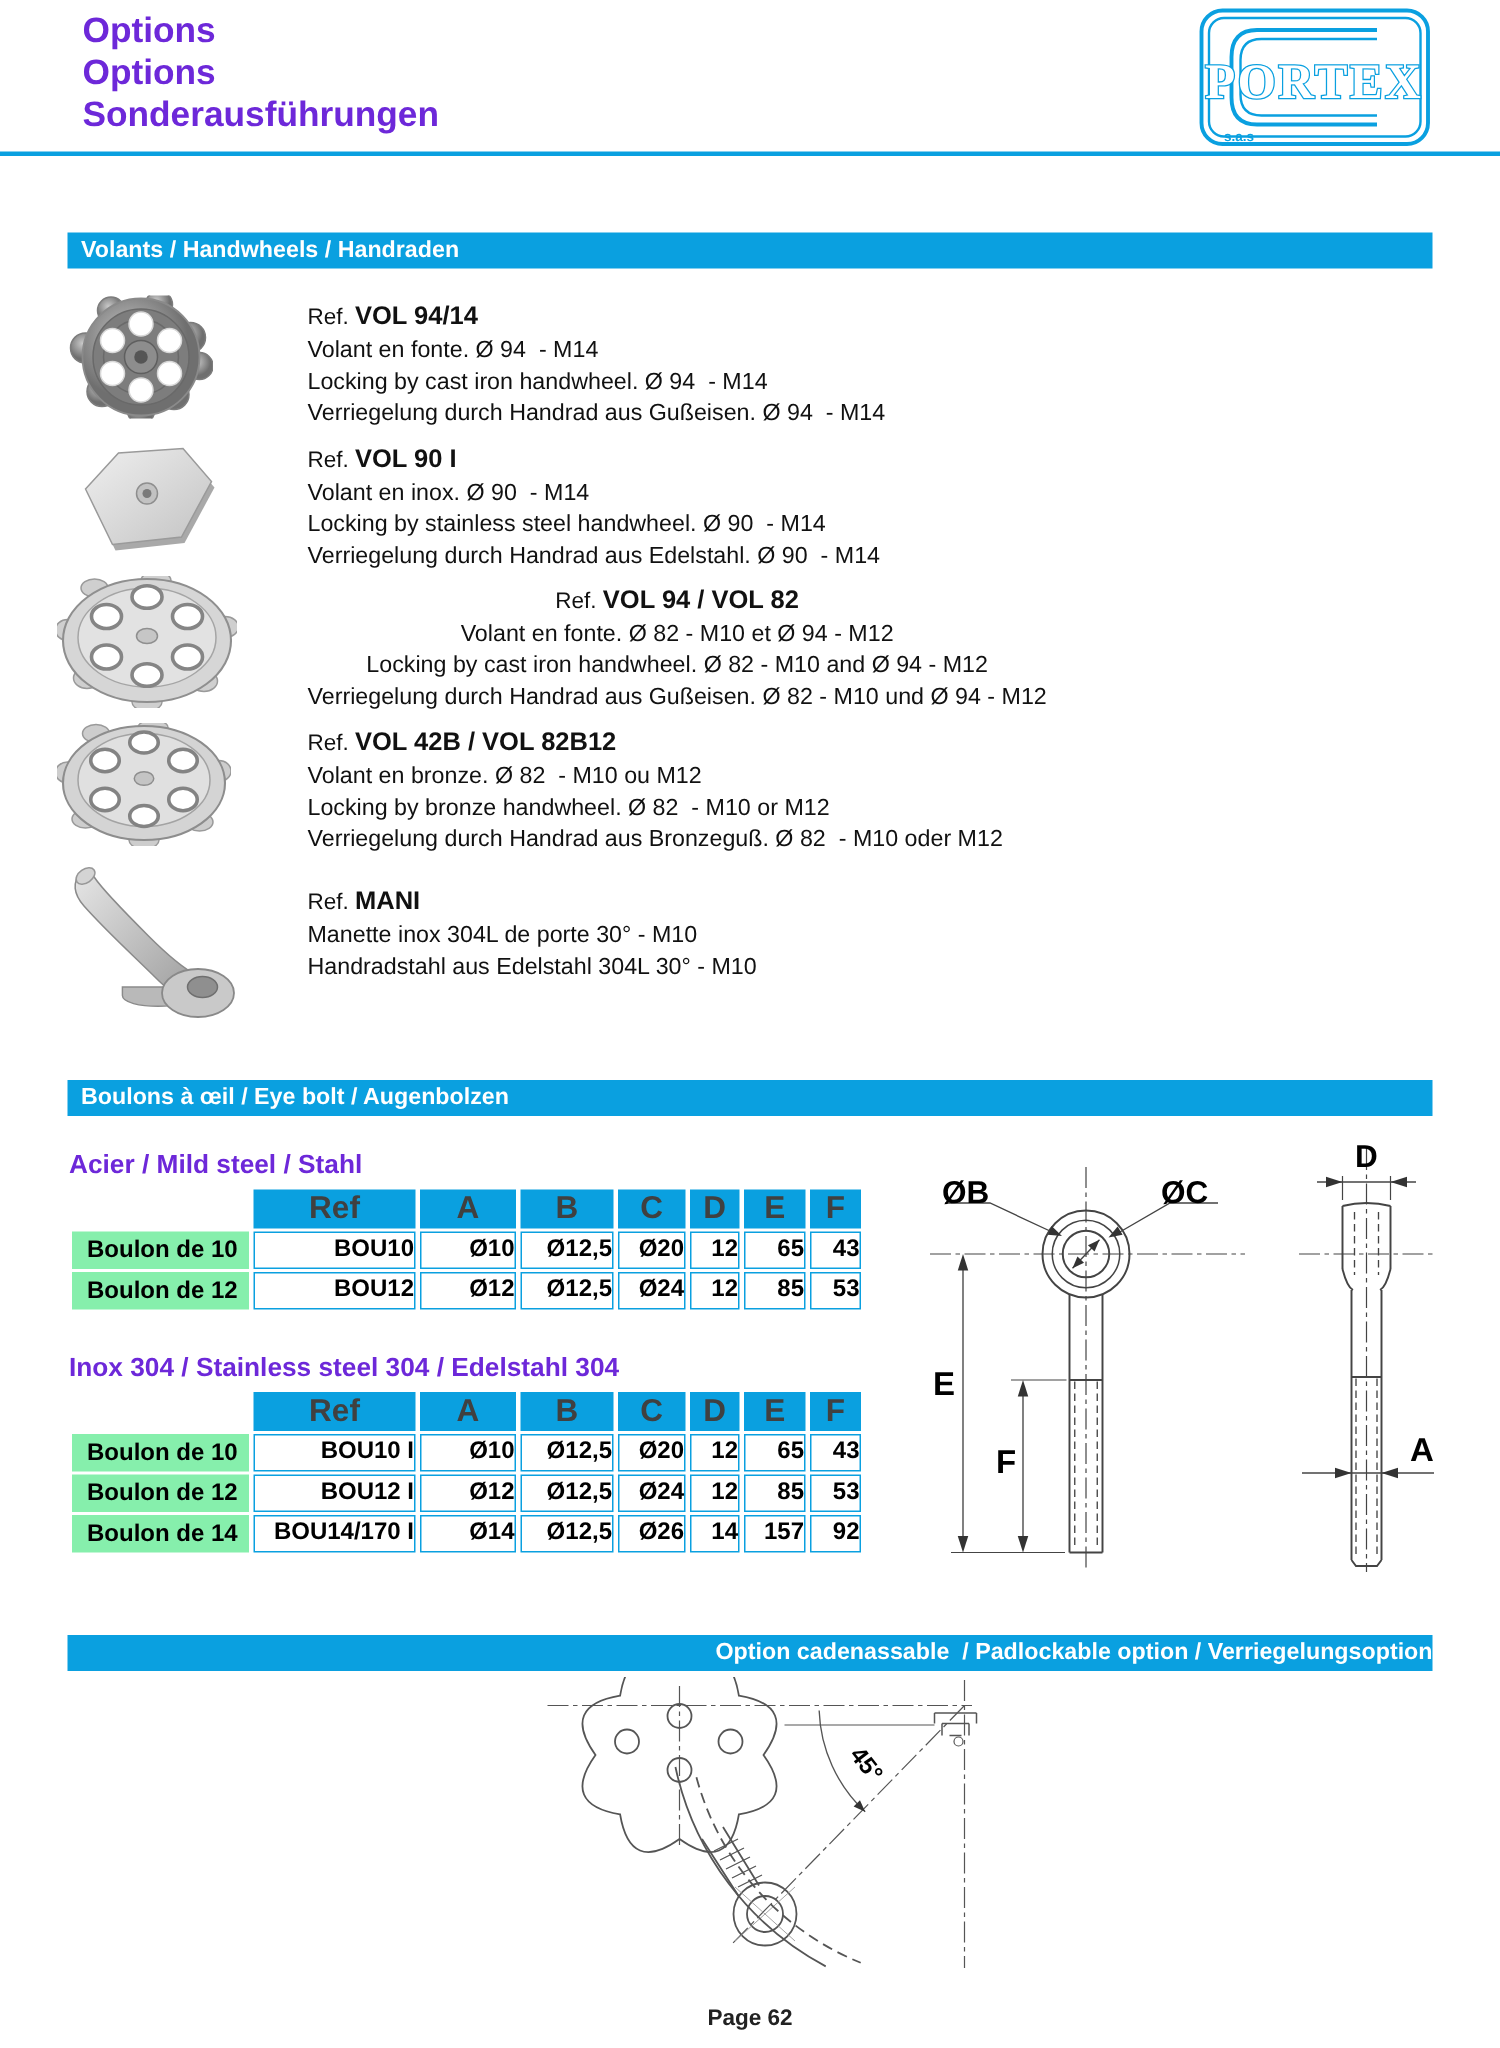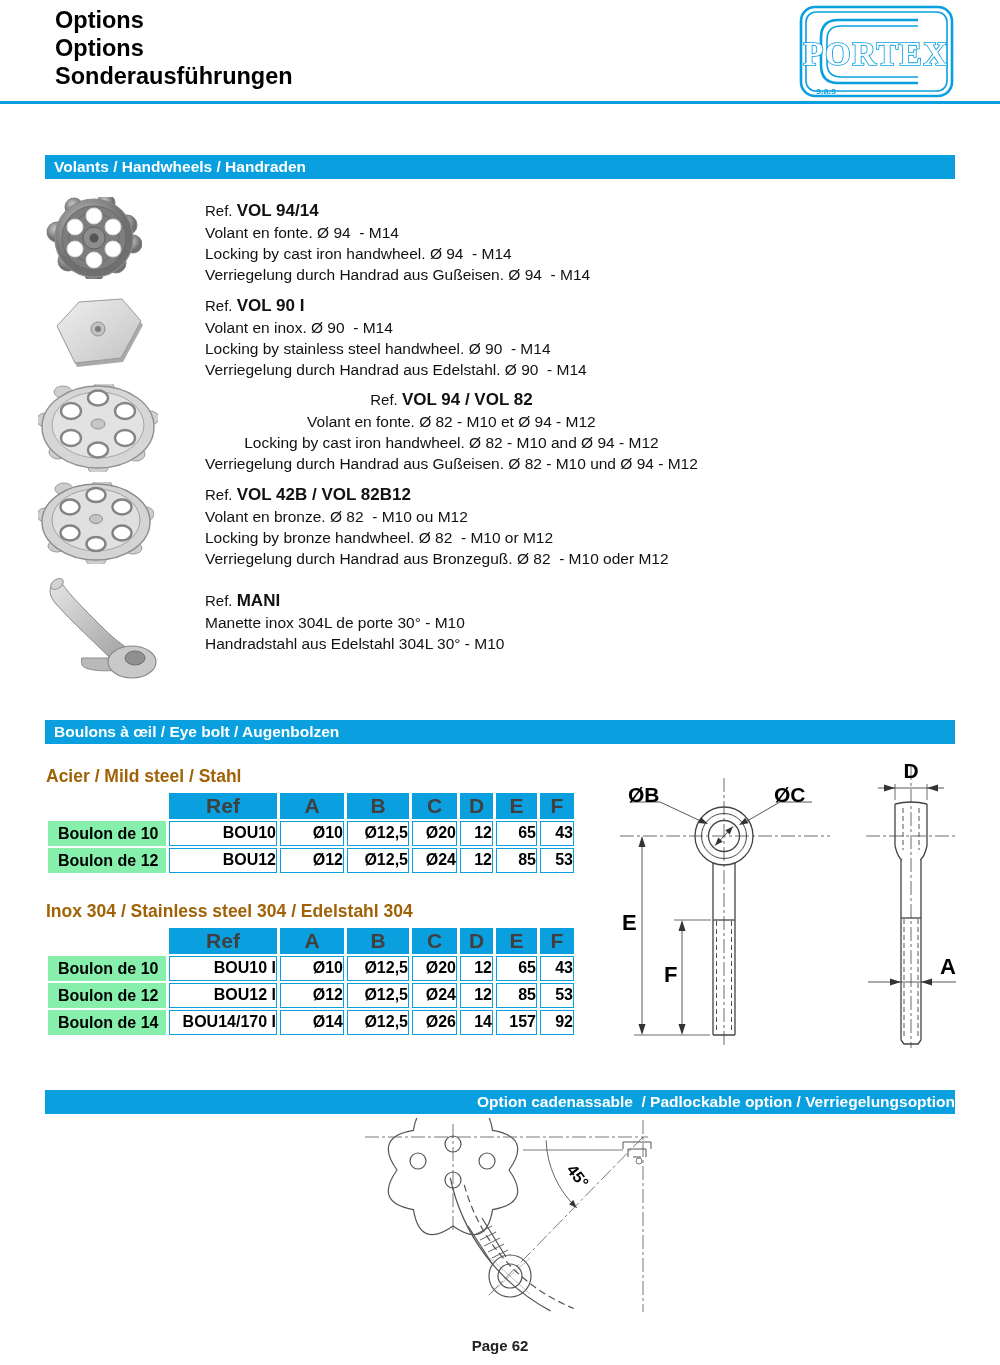--- a/index.html
+++ b/index.html
@@ -1,33 +1,33 @@
 <!DOCTYPE html>
 <html><head>
 <meta charset="utf-8">
 <style>
   html,body{margin:0;padding:0;background:#888;}
   .page{position:relative;width:1000px;height:1365px;background:#ffffff;
         font-family:"Liberation Sans",sans-serif;color:#111;overflow:hidden;margin:0 auto;}
   
-  .title{position:absolute;left:55px;top:6px;font-weight:bold;font-size:23.5px;line-height:28px;color:#000000;}
+  .title{position:absolute;left:55px;top:6px;font-weight:bold;font-size:23.5px;line-height:28px;color:#6d28d9;}
   .rule{position:absolute;left:0;top:101px;width:1000px;height:3px;background:#0AA0E0;}
   .logo{position:absolute;left:798px;top:5px;width:160px;height:98px;}
   
   .bar{position:absolute;left:45px;width:910px;height:24px;background:#0AA0E0;color:#fff;
        font-weight:bold;font-size:15.5px;line-height:24px;padding-left:9px;box-sizing:border-box;
        white-space:pre-wrap;}
   
   .prod-img{position:absolute;}
   .prod-text{position:absolute;left:205px;}
   .refline{font-size:15px;line-height:22px;white-space:pre-wrap;}
   .refline .refname{font-size:17px;font-weight:bold;}
   .desc{font-size:15.5px;line-height:21px;white-space:pre-wrap;}
   
-  .tbl-title{position:absolute;font-weight:bold;font-size:17.5px;color:#a16207;}
+  .tbl-title{position:absolute;font-weight:bold;font-size:17.5px;color:#6d28d9;}
   .tbl{position:absolute;}
   .trow{display:grid;grid-template-columns:118px 108px 64px 62px 45px 33px 41px 34px;
         column-gap:3px;margin-bottom:2px;}
   .cell{box-sizing:border-box;}
   .spacer{background:transparent;}
   .hc{background:#0AA0E0;color:#404040;font-weight:bold;text-align:center;height:26px;line-height:26px;font-size:21px;}
   .lc{background:#86efac;font-weight:bold;color:#000;padding-left:10px;height:25px;line-height:25px;font-size:16px;}
   .dc{background:#fff;border:1.5px solid #0AA0E0;text-align:right;font-weight:bold;color:#000;
       height:25px;line-height:21px;font-size:16px;}
   .drawing{position:absolute;}

